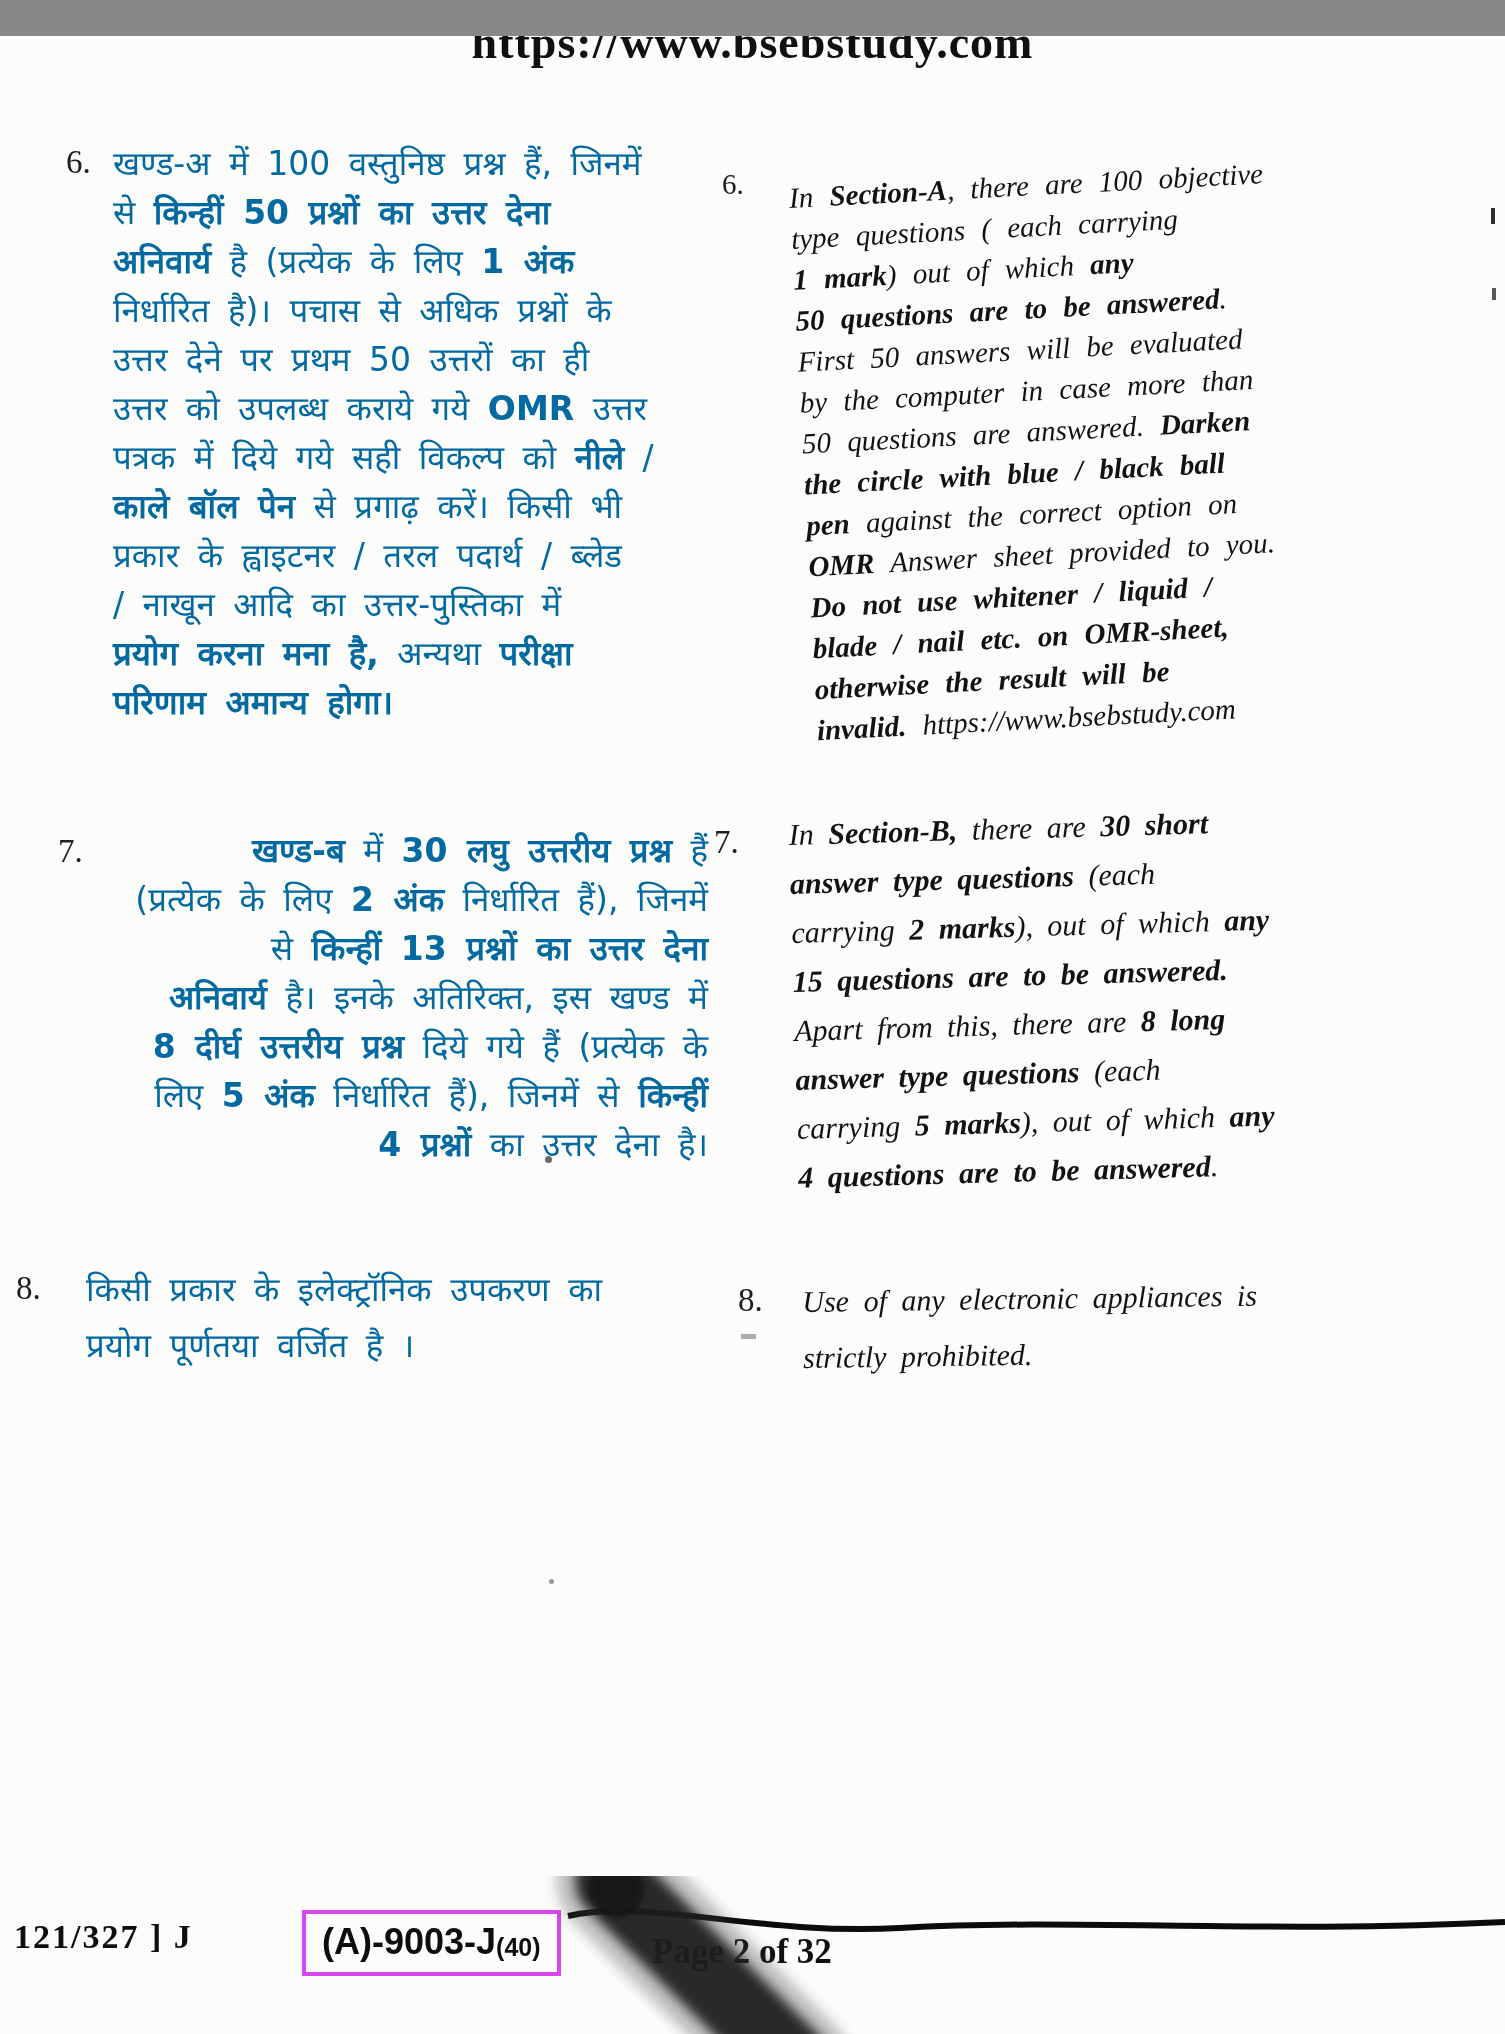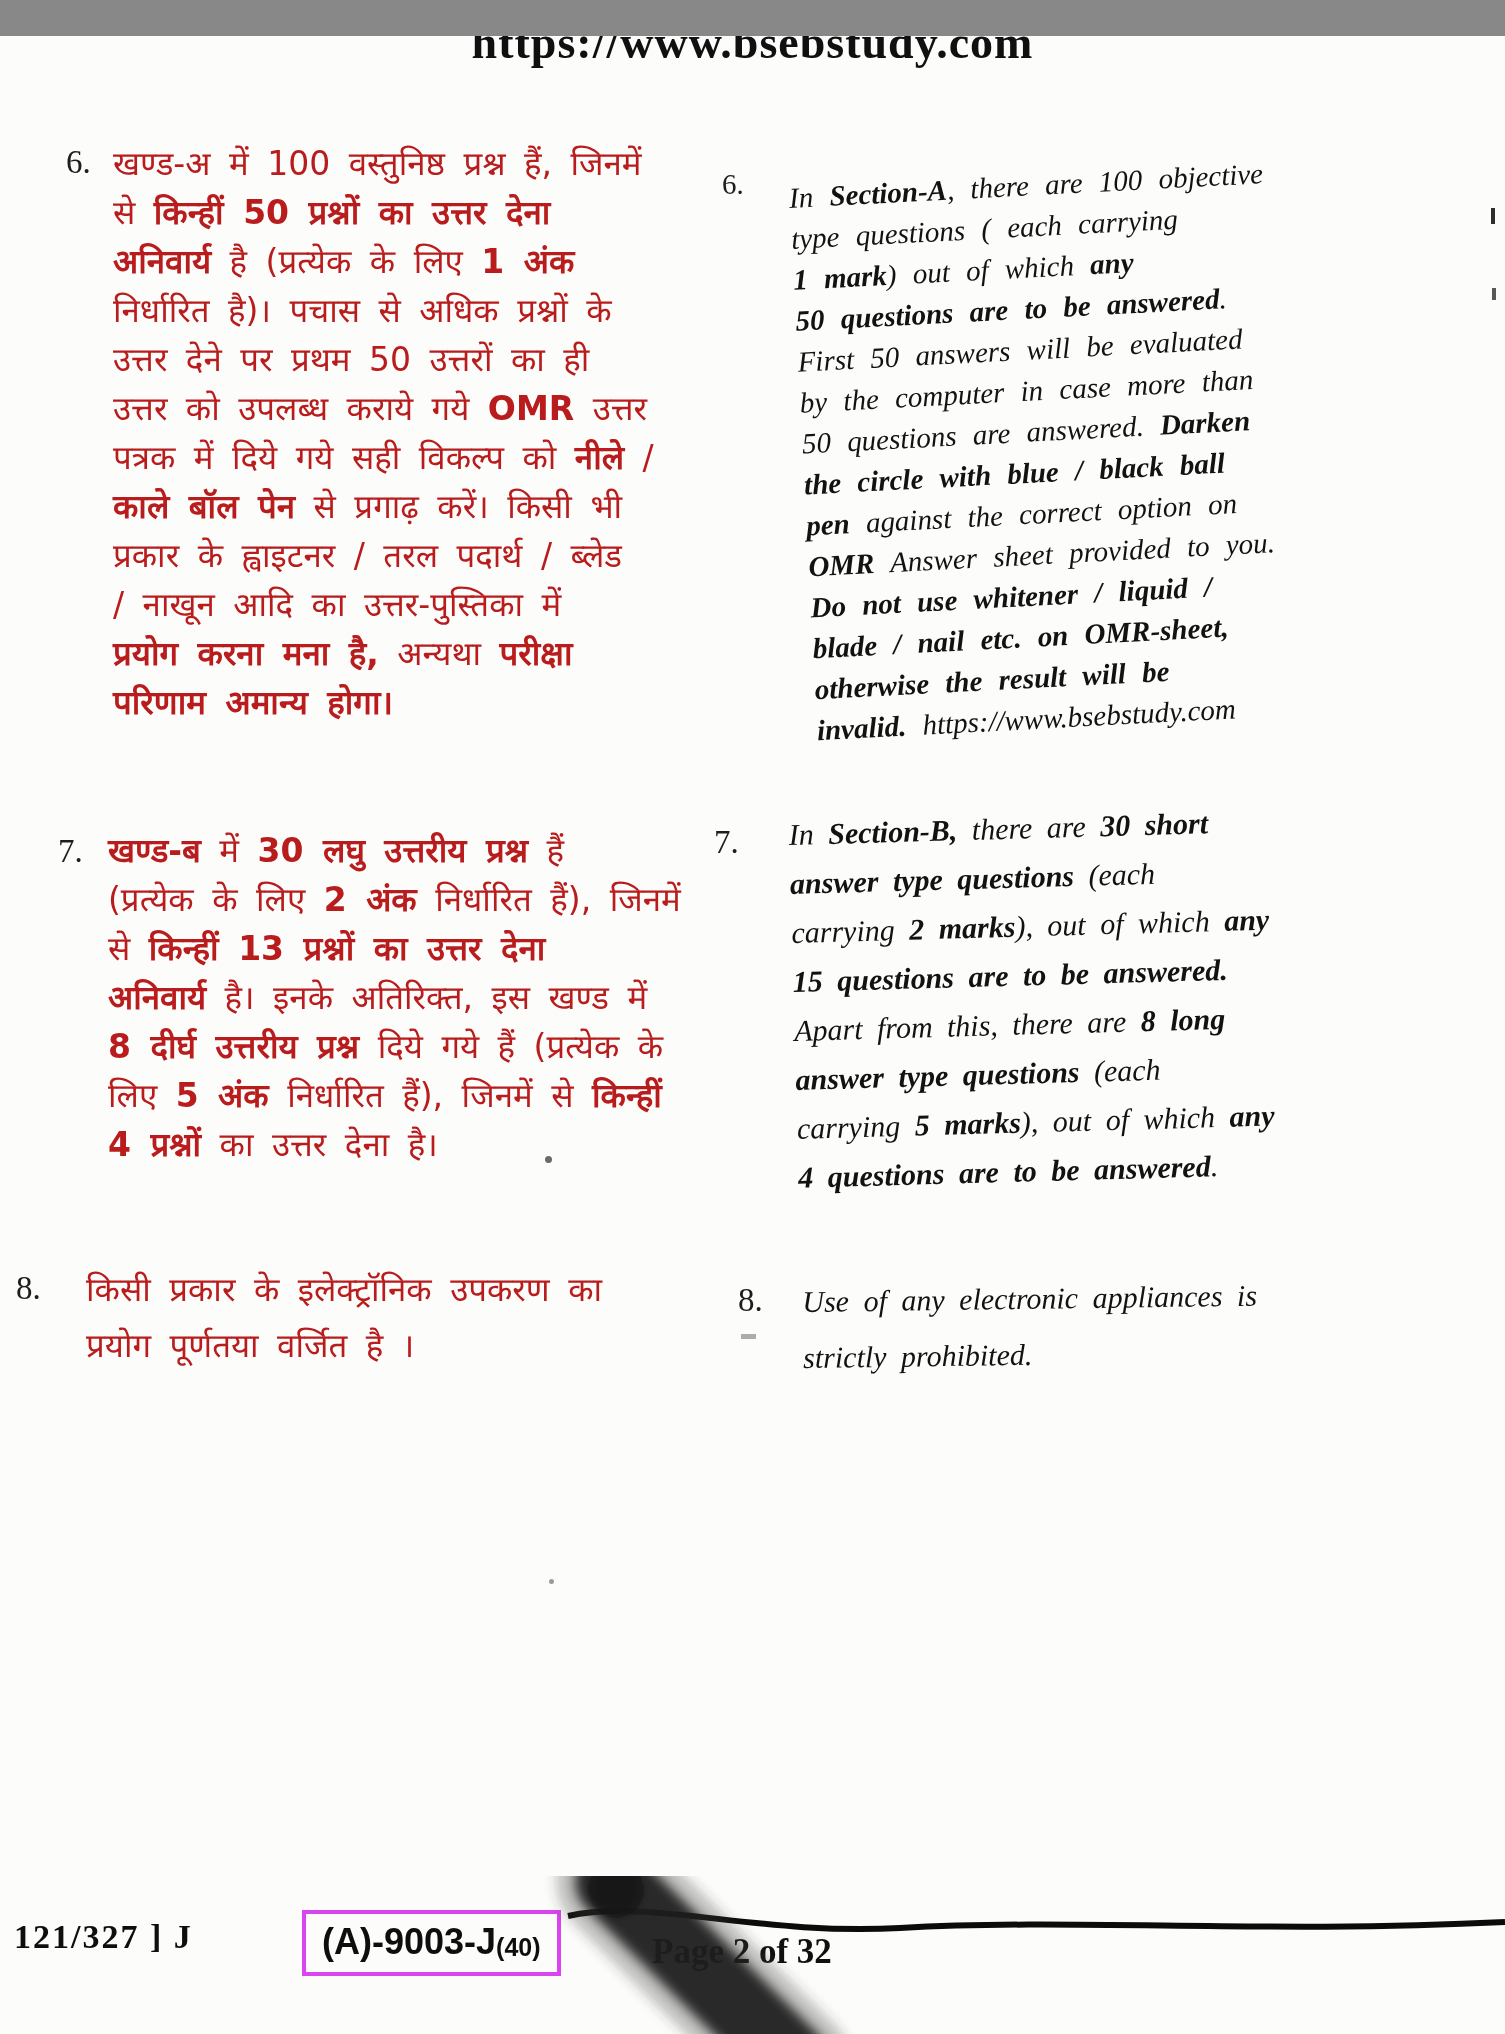--- a/index.html
+++ b/index.html
@@ -30,21 +30,21 @@
   .inum{
     position:absolute;
     font-family:"Liberation Serif", serif;
     font-size:33px;color:#1d1d1d;
   }
   .itext{position:absolute;}
   .hi .line{
     font-family:"DejaVu Sans", sans-serif;
     font-size:33px;line-height:49px;
     white-space:nowrap;word-spacing:8px;
-    color:#b91c1c;
+    color:#0369a1;
   }
   .hi .line b{font-weight:700;}
   .en .line{
     font-family:"Liberation Serif", serif;
     font-style:italic;
     font-size:30px;line-height:49px;
     white-space:nowrap;word-spacing:7px;
     color:#121212;
   }
   .en .line b{font-weight:700;}
@@ -104,21 +104,21 @@
       <div class="line"><span>उत्तर को उपलब्ध कराये गये </span><b>OMR</b><span> उत्तर</span></div>
       <div class="line"><span>पत्रक में दिये गये सही विकल्प को </span><b>नीले</b><span> /</span></div>
       <div class="line"><b>काले बॉल पेन</b><span> से प्रगाढ़ करें। किसी भी</span></div>
       <div class="line"><span>प्रकार के ह्वाइटनर / तरल पदार्थ / ब्लेड</span></div>
       <div class="line"><span>/ नाखून आदि का उत्तर-पुस्तिका में</span></div>
       <div class="line"><b>प्रयोग करना मना है,</b><span> अन्यथा </span><b>परीक्षा</b></div>
       <div class="line"><b>परिणाम अमान्य होगा।</b></div>
     </div>
 
   <span class="inum" style="left:58px;top:797px;">7.</span>
-  <div class="itext hi" id="text-hi-7" style="left:108px;top:790px;width:600px;">
+  <div class="itext hi" id="text-hi-7" style="left:108px;top:790px;width:600px;text-align:right;">
       <div class="line"><b>खण्ड-ब</b><span> में </span><b>30 लघु उत्तरीय प्रश्न</b><span> हैं</span></div>
       <div class="line"><span>(प्रत्येक के लिए </span><b>2 अंक</b><span> निर्धारित हैं), जिनमें</span></div>
       <div class="line"><span>से </span><b>किन्हीं 13 प्रश्नों का उत्तर देना</b></div>
       <div class="line"><b>अनिवार्य</b><span> है। इनके अतिरिक्त, इस खण्ड में</span></div>
       <div class="line"><b>8 दीर्घ उत्तरीय प्रश्न</b><span> दिये गये हैं (प्रत्येक के</span></div>
       <div class="line"><span>लिए </span><b>5 अंक</b><span> निर्धारित हैं), जिनमें से </span><b>किन्हीं</b></div>
       <div class="line"><b>4 प्रश्नों</b><span> का उत्तर देना है।</span></div>
     </div>
 
   <span class="inum" style="left:16px;top:1234px;">8.</span>

